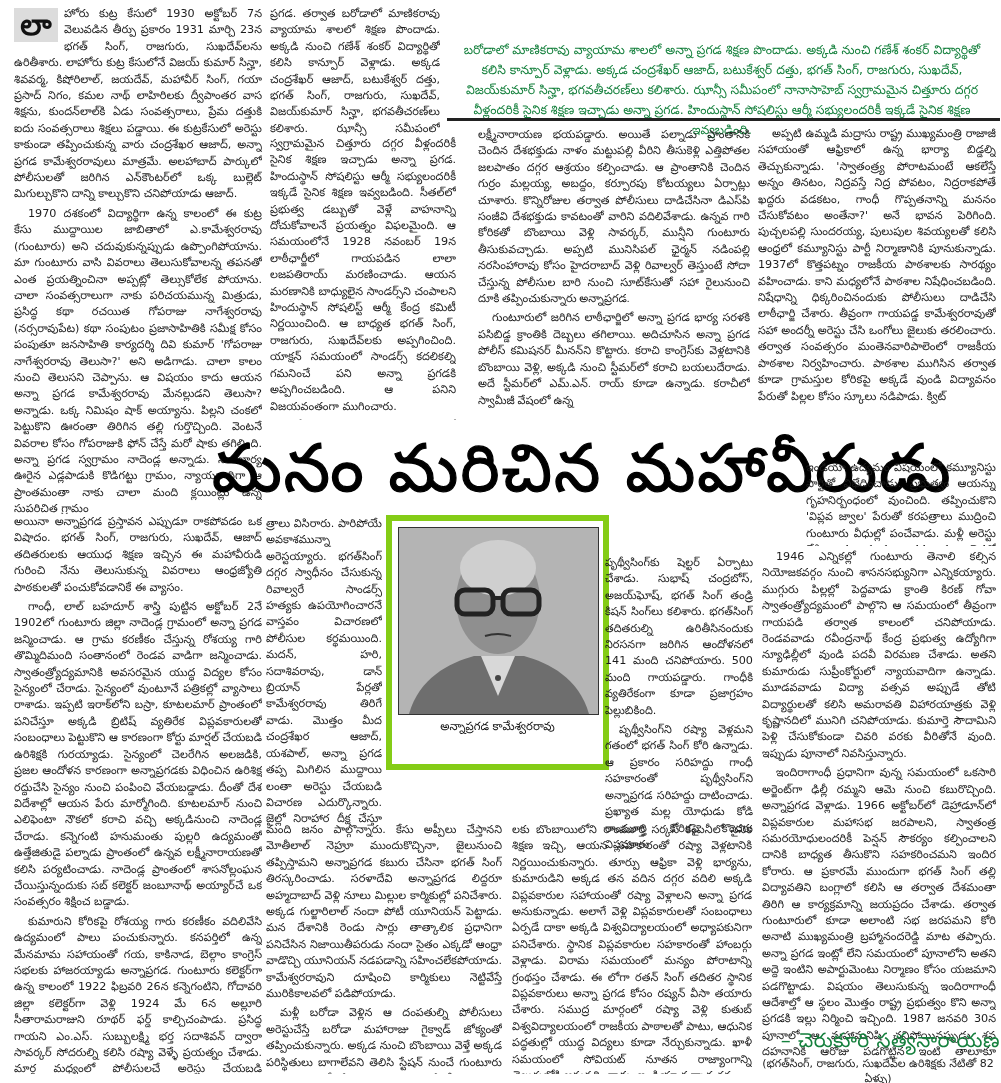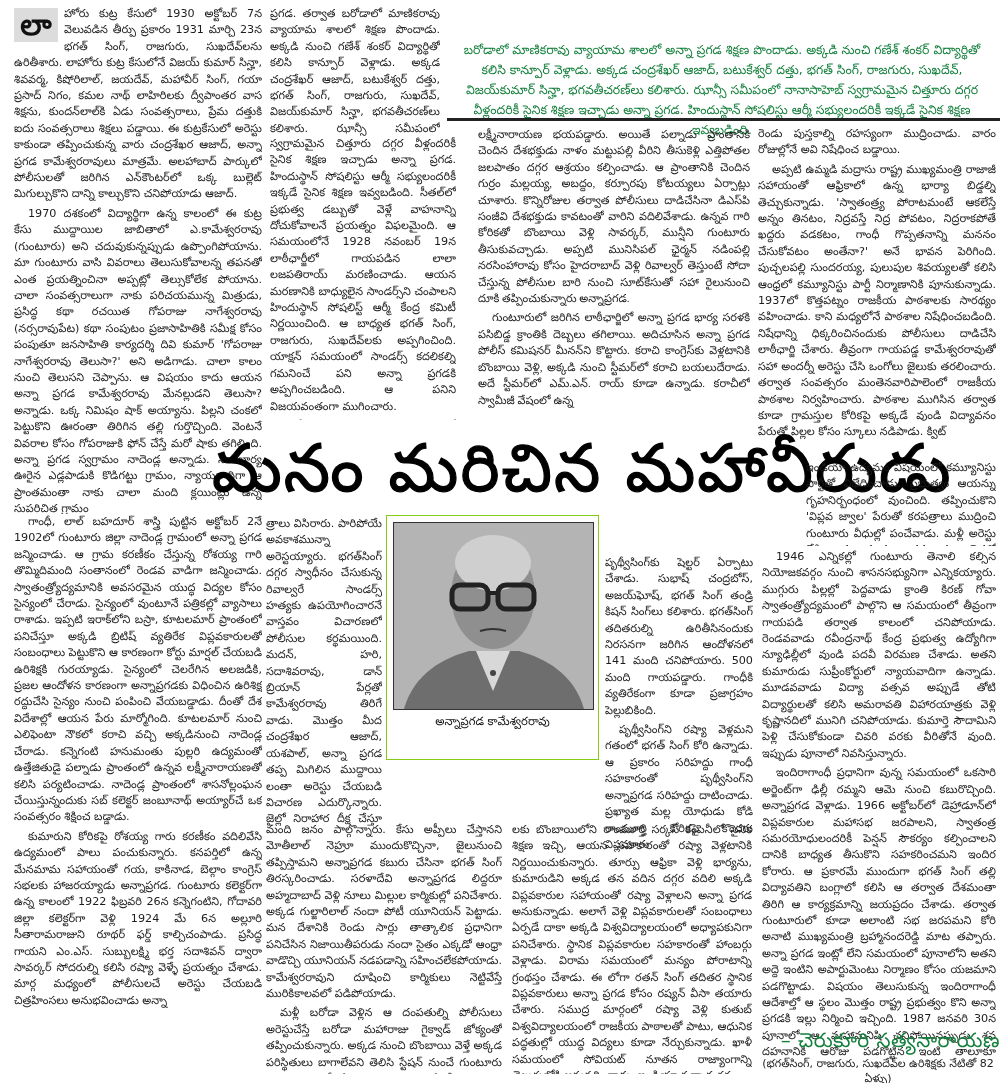--- a/index.html
+++ b/index.html
@@ -13,41 +13,42 @@
              font-family:"DejaVu Serif", serif; font-weight:bold; font-size:30px; line-height:34px;
              text-align:center; color:#111; }
   .pullquote { position:absolute; left:452px; top:40px; width:540px; text-align:center;
                font-size:12.4px; line-height:20px; color:#15803d; }
   .pq-rule { position:absolute; left:447px; top:118px; width:553px; height:3px; background:#222; }
   .headline { position:absolute; left:212px; top:424px; width:580px; height:90px;
               font-family:"DejaVu Sans", sans-serif; font-size:66px; line-height:90px;
               font-weight:normal; color:#000; letter-spacing:2px; white-space:nowrap;
               text-align:center; -webkit-text-stroke:1.2px #000; }
   .photo-frame { position:absolute; left:386px; top:515px; width:211px; height:243px;
-                 border:1px solid #84cc16; background:#fff; }
+                 border:6px solid #84cc16; background:#fff; }
   .photo { position:absolute; left:6px; top:6px; width:199px; height:186px;
            border:1px solid #333; overflow:hidden;
            background:linear-gradient(180deg,#b9b9b9 0%,#a8a8a8 40%,#8c8c8c 70%,#7c7c7c 100%); }
   .caption { position:absolute; left:0; top:198px; width:211px; text-align:center;
              font-size:11.5px; color:#111; }
   .byline { position:absolute; left:760px; top:1028px; width:240px; text-align:right;
             font-size:20px; color:#15803d; letter-spacing:0.5px; }
   .byline-note { position:absolute; left:755px; top:1057px; width:246px; text-align:center;
                  font-size:11px; color:#222; }
 </style>
 </head>
 <body>
 
 <div class="blk" style="left:14px; top:6px; width:248px; height:508px;">
   <span class="dropcap">లా</span>
   <p class="noindent">హోరు కుట్ర కేసులో 1930 అక్టోబర్ 7న వెలువడిన తీర్పు ప్రకారం 1931 మార్చి 23న భగత్ సింగ్, రాజగురు, సుఖదేవ్‌లను ఉరితీశారు. లాహోరు కుట్ర కేసులోనే విజయ్ కుమార్ సిన్హా, శివవర్మ, కిషోరిలాల్, జయదేవ్, మహావీర్ సింగ్, గయా ప్రసాద్ నిగం, కమల నాథ్ లాహిరిలకు ద్వీపాంతర వాస శిక్షను, కుందన్‌లాల్‌కి ఏడు సంవత్సరాలు, ప్రేమ దత్తుకి ఐదు సంవత్సరాలు శిక్షలు పడ్డాయి. ఈ కుట్రకేసులో అరెస్టు కాకుండా తప్పించుకున్న వారు చంద్రశేఖర ఆజాద్, అన్నా ప్రగడ కామేశ్వరరావులు మాత్రమే. అలహాబాద్ పార్కులో పోలీసులతో జరిగిన ఎన్‌కౌంటర్‌లో ఒక్క బుల్లెట్ మిగుల్చుకొని దాన్ని కాల్చుకొని చనిపోయాడు ఆజాద్.</p>
   <p>1970 దశకంలో విద్యార్థిగా ఉన్న కాలంలో ఈ కుట్ర కేసు ముద్దాయిల జాబితాలో ఎ.కామేశ్వరరావు (గుంటూరు) అని చదువుకున్నప్పుడు ఉప్పొంగిపోయాను. మా గుంటూరు వాసి వివరాలు తెలుసుకోవాలన్న తపనతో ఎంత ప్రయత్నించినా అప్పట్లో తెల్సుకోలేక పోయాను. చాలా సంవత్సరాలుగా నాకు పరిచయమున్న మిత్రుడు, ప్రసిద్ధ కథా రచయిత గోపరాజు నాగేశ్వరరావు (నర్సరావుపేట) కథా సంపుటం ప్రజాసాహితికి సమీక్ష కోసం పంపుతూ జనసాహితి కార్యదర్శి దివి కుమార్ 'గోపరాజు నాగేశ్వరరావు తెలుసా?' అని అడిగాడు. చాలా కాలం నుంచి తెలుసని చెప్పాను. ఆ విషయం కాదు ఆయన అన్నా ప్రగడ కామేశ్వరరావు మేనల్లుడని తెలుసా? అన్నాడు. ఒక్క నిమిషం షాక్ అయ్యాను. పిల్లని చంకలో పెట్టుకొని ఊరంతా తిరిగిన తల్లి గుర్తొచ్చింది. వెంటనే వివరాల కోసం గోపరాజుకి ఫోన్ చేస్తే మరో షాకు తగిలింది. అన్నా ప్రగడ స్వగ్రామం నాదెండ్ల అన్నాడు. నా భార్య ఊరైన ఎడ్లపాడుకి కొడిగట్టు గ్రామం, న్యాయవాదిగా ఆ ప్రాంతమంతా నాకు చాలా మంది క్లయింట్లు ఉన్న సుపరిచిత గ్రామం</p>
 </div>
 
 <div class="blk" style="left:14px; top:514px; width:248px; height:560px;">
+  <p class="noindent">అయినా అన్నాప్రగడ ప్రస్తావన ఎప్పుడూ రాకపోవడం ఒక విషాదం. భగత్ సింగ్, రాజగురు, సుఖదేవ్, ఆజాద్ తదితరులకు ఆయుధ శిక్షణ ఇచ్చిన ఈ మహావీరుడి గురించి నేను తెలుసుకున్న వివరాలు ఆంధ్రజ్యోతి పాఠకులతో పంచుకోవడానికే ఈ వ్యాసం.</p>
   <p>గాంధీ, లాల్ బహదూర్ శాస్త్రి పుట్టిన అక్టోబర్ 2నే 1902లో గుంటూరు జిల్లా నాదెండ్ల గ్రామంలో అన్నా ప్రగడ జన్మించాడు. ఆ గ్రామ కరణీకం చేస్తున్న రోశయ్య గారి తొమ్మిదిమంది సంతానంలో రెండవ వాడిగా జన్మించాడు. స్వాతంత్ర్యోద్యమానికి అవసరమైన యుద్ధ విద్యల కోసం సైన్యంలో చేరాడు. సైన్యంలో వుంటూనే పత్రికల్లో వ్యాసాలు రాశాడు. ఇప్పటి ఇరాక్‌లోని బస్రా, కూటలమార్ ప్రాంతంలో పనిచేస్తూ అక్కడి బ్రిటిష్ వ్యతిరేక విప్లవకారులతో సంబంధాలు పెట్టుకొని ఆ కారణంగా కోర్టు మార్షల్ చేయబడి ఉరిశిక్షకి గురయ్యాడు. సైన్యంలో చెలరేగిన అలజడికి, ప్రజల ఆందోళన కారణంగా అన్నాప్రగడకు విధించిన ఉరిశిక్ష రద్దుచేసి సైన్యం నుంచి పంపించి వేయబడ్డాడు. దీంతో దేశ విదేశాల్లో ఆయన పేరు మార్మోగింది. కూటలమార్ నుంచి ఎలిఫెంటా నౌకలో కరాచి వచ్చి అక్కడినుంచి నాదెండ్ల చేరాడు. కన్నెగంటి హనుమంతు పుల్లరి ఉద్యమంతో ఉత్తేజితుడై పల్నాడు ప్రాంతంలో ఉన్నవ లక్ష్మీనారాయణతో కలిసి పర్యటించాడు. నాదెండ్ల ప్రాంతంలో శాసనోల్లంఘన చేయిస్తున్నందుకు సబ్ కలెక్టర్ జంబూనాథ్ అయ్యార్‌చే ఒక సంవత్సరం శిక్షించ బడ్డాడు.</p>
   <p>కుమారుని కోరికపై రోశయ్య గారు కరణీకం వదిలివేసి ఉద్యమంలో పాలు పంచుకున్నారు. కనపర్తిలో ఉన్న మేనమామ సహాయంతో గయ, కాకినాడ, బెల్గాం కాంగ్రెస్ సభలకు హాజరయ్యాడు అన్నాప్రగడ. గుంటూరు కలెక్టర్‌గా ఉన్న కాలంలో 1922 ఫిబ్రవరి 26న కన్నెగంటిని, గోదావరి జిల్లా కలెక్టర్‌గా వెళ్లి 1924 మే 6న అల్లూరి సీతారామరాజుని రూథర్ ఫర్డ్ కాల్చిచంపాడు. ప్రసిద్ధ గాయని ఎం.ఎస్. సుబ్బులక్ష్మి భర్త సదాశివన్ ద్వారా సావర్కర్ సోదరుల్ని కలిసి రష్యా వెళ్ళే ప్రయత్నం చేశాడు. మార్గ మధ్యంలో పోలీసులచే అరెస్టు చేయబడి చిత్రహింసలు అనుభవించాడు అన్నా</p>
 </div>
 
 <div class="blk" style="left:270px; top:6px; width:170px; height:130px;">
   <p class="noindent">ప్రగడ. తర్వాత బరోడాలో మాణికరావు వ్యాయామ శాలలో శిక్షణ పొందాడు. అక్కడి నుంచి గణేశ్ శంకర్ విద్యార్థితో కలిసి కాన్పూర్ వెళ్లాడు. అక్కడ చంద్రశేఖర్ ఆజాద్, బటుకేశ్వర్ దత్తు, భగత్ సింగ్, రాజగురు, సుఖదేవ్, విజయ్‌కుమార్ సిన్హా, భగవతీచరణ్‌లు కలిశారు. ఝాన్సీ సమీపంలో నానాసాహెబ్</p>
 </div>
 
 <div class="pullquote">బరోడాలో మాణికరావు వ్యాయామ శాలలో అన్నా ప్రగడ శిక్షణ పొందాడు. అక్కడి నుంచి గణేశ్ శంకర్ విద్యార్థితో కలిసి కాన్పూర్ వెళ్లాడు. అక్కడ చంద్రశేఖర్ ఆజాద్, బటుకేశ్వర్ దత్తు, భగత్ సింగ్, రాజగురు, సుఖదేవ్, విజయ్‌కుమార్ సిన్హా, భగవతీచరణ్‌లు కలిశారు. ఝాన్సీ సమీపంలో నానాసాహెబ్ స్వగ్రామమైన చిత్తూరు దగ్గర వీళ్లందరికీ సైనిక శిక్షణ ఇచ్చాడు అన్నా ప్రగడ. హిందుస్థాన్ సోషలిస్టు ఆర్మీ సభ్యులందరికీ ఇక్కడే సైనిక శిక్షణ ఇవ్వబడింది.</div>
 <div class="pq-rule"></div>
@@ -56,21 +57,20 @@
   <p class="noindent">స్వగ్రామమైన చిత్తూరు దగ్గర వీళ్లందరికీ సైనిక శిక్షణ ఇచ్చాడు అన్నా ప్రగడ. హిందుస్థాన్ సోషలిస్టు ఆర్మీ సభ్యులందరికీ ఇక్కడే సైనిక శిక్షణ ఇవ్వబడింది. సీతల్‌లో ప్రభుత్వ డబ్బుతో వెళ్లే వాహనాన్ని దోచుకోవాలనే ప్రయత్నం విఫలమైంది. ఆ సమయంలోనే 1928 నవంబర్ 19న లాఠీఛార్జీలో గాయపడిన లాలా లజపతిరాయ్ మరణించాడు. ఆయన మరణానికి బాధ్యులైన సాండర్స్‌ని చంపాలని హిందుస్థాన్ సోషలిస్ట్ ఆర్మీ కేంద్ర కమిటీ నిర్ణయించింది. ఆ బాధ్యత భగత్ సింగ్, రాజగురు, సుఖదేవ్‌లకు అప్పగించింది. యాక్షన్ సమయంలో సాండర్స్ కదలికల్ని గమనించే పని అన్నా ప్రగడకి అప్పగించబడింది. ఆ పనిని విజయవంతంగా ముగించారు.</p>
   <p>బరోడా ఆర్యకుమార ఆశ్రమంలో తలదాచుకున్న సమయంలో పరిచయమైన సరళాదేవిని సావర్కర్ అనుమతితో అన్నా ప్రగడ వివాహం చేసుకున్నాడు. భగత్ సింగ్, బటుకేశ్వర దత్తులు కేంద్ర అసెంబ్లీ ఖాళీ బెంచీల పైకి ప్రమాదరహిత బాంబులు విసిరి గాల్లోకి కాల్పులు జరిపారు. కరప</p>
 </div>
 
 <div class="blk" style="left:478px; top:126px; width:272px; height:296px;font-family:Liberation Serif, serif;">
   <p class="noindent">లక్ష్మీనారాయణ భయపడ్డారు. అయితే పల్నాడు ప్రాంతానికి చెందిన దేశభక్తుడు నాళం మట్టుపల్లి వీరిని తీసుకెళ్లి ఎత్తిపోతల జలపాతం దగ్గర ఆశ్రయం కల్పించాడు. ఆ ప్రాంతానికి చెందిన గుర్రం మల్లయ్య, అబద్దం, కర్పూరపు కోటయ్యలు ఏర్పాట్లు చూశారు. కొన్నిరోజుల తర్వాత పోలీసులు దాడిచేసినా డిఎస్‌పి సంజీవి దేశభక్తుడు కావటంతో వారిని వదిలివేశాడు. ఉన్నవ గారి కోరికతో బొంబాయి వెళ్లి సావర్కర్, మున్షీని గుంటూరు తీసుకువచ్చాడు. అప్పటి మునిసిపల్ ఛైర్మన్ నడింపల్లి నరసింహారావు కోసం హైదరాబాద్ వెళ్లి రివాల్వర్ తెస్తుంటే సోదా చేస్తున్న పోలీసుల బారి నుంచి సూట్‌కేసుతో సహా రైలునుంచి దూకి తప్పించుకున్నారు అన్నాప్రగడ.</p>
   <p>గుంటూరులో జరిగిన లాఠీఛార్జిలో అన్నా ప్రగడ భార్య సరళకి పసిబిడ్డ క్రాంతికి దెబ్బలు తగిలాయి. అదిచూసిన అన్నా ప్రగడ పోలీస్ కమిషనర్ మీనన్‌ని కొట్టారు. కరాచి కాంగ్రెస్‌కు వెళ్లటానికి బొంబాయి వెళ్లి, అక్కడి నుంచి స్టీమర్‌లో కరాచి బయలుదేరాడు. అదే స్టీమర్‌లో ఎమ్.ఎన్. రాయ్ కూడా ఉన్నాడు. కరాచీలో స్వామీజీ వేషంలో ఉన్న</p>
 </div>
 
 <div class="blk" style="left:758px; top:126px; width:238px; height:338px;">
-  <p class="noindent">రెండు పుస్తకాల్ని రహస్యంగా ముద్రించాడు. వారం రోజుల్లోనే అవి నిషేధించ బడ్డాయి.</p>
   <p>అప్పటి ఉమ్మడి మద్రాసు రాష్ట్ర ముఖ్యమంత్రి రాజాజీ సహాయంతో ఆఫ్రికాలో ఉన్న భార్యా బిడ్డల్ని తెచ్చుకున్నాడు. 'స్వాతంత్ర్య పోరాటమంటే ఆకలేస్తే అన్నం తినటం, నిద్రవస్తే నిద్ర పోవటం, నిద్రరాకపోతే ఖద్దరు వడకటం, గాంధీ గొప్పతనాన్ని మననం చేసుకోవటం అంతేనా?' అనే భావన పెరిగింది. పుచ్చలపల్లి సుందరయ్య, పులుపుల శివయ్యలతో కలిసి ఆంధ్రలో కమ్యూనిస్టు పార్టీ నిర్మాణానికి పూనుకున్నాడు. 1937లో కొత్తపట్నం రాజకీయ పాఠశాలకు సారథ్యం వహించాడు. కాని మధ్యలోనే పాఠశాల నిషేధించబడింది. నిషేధాన్ని ధిక్కరించినందుకు పోలీసులు దాడిచేసి లాఠీఛార్జి చేశారు. తీవ్రంగా గాయపడ్డ కామేశ్వరరావుతో సహా అందర్నీ అరెస్టు చేసి ఒంగోలు జైలుకు తరలించారు. తర్వాత సంవత్సరం మంతెనవారిపాలెంలో రాజకీయ పాఠశాల నిర్వహించారు. పాఠశాల ముగిసిన తర్వాత కూడా గ్రామస్తుల కోరికపై అక్కడే వుండి విద్యావనం పేరుతో పిల్లల కోసం స్కూలు నడిపాడు. క్విట్</p>
 </div>
 
 <div class="headline">మనం మరిచిన మహావీరుడు</div>
 
 <div class="blk" style="left:806px; top:460px; width:190px; height:86px;">
   <p class="noindent">ఇండియా ఉద్యమం విషయంలో కమ్యూనిస్టు పార్టీతో విభేదించాడు. ప్రభుత్వం ఆయన్ను గృహనిర్బంధంలో వుంచింది. తప్పించుకొని 'విప్లవ జ్వాల' పేరుతో కరపత్రాలు ముద్రించి గుంటూరు వీధుల్లో పంచేవాడు. మళ్లీ అరెస్టు చేసి తంజావూరు, కడలూరు జైళ్లలో వుంచారు.</p>
 </div>
 
 <div class="blk" style="left:266px; top:516px; width:116px; height:310px;">

